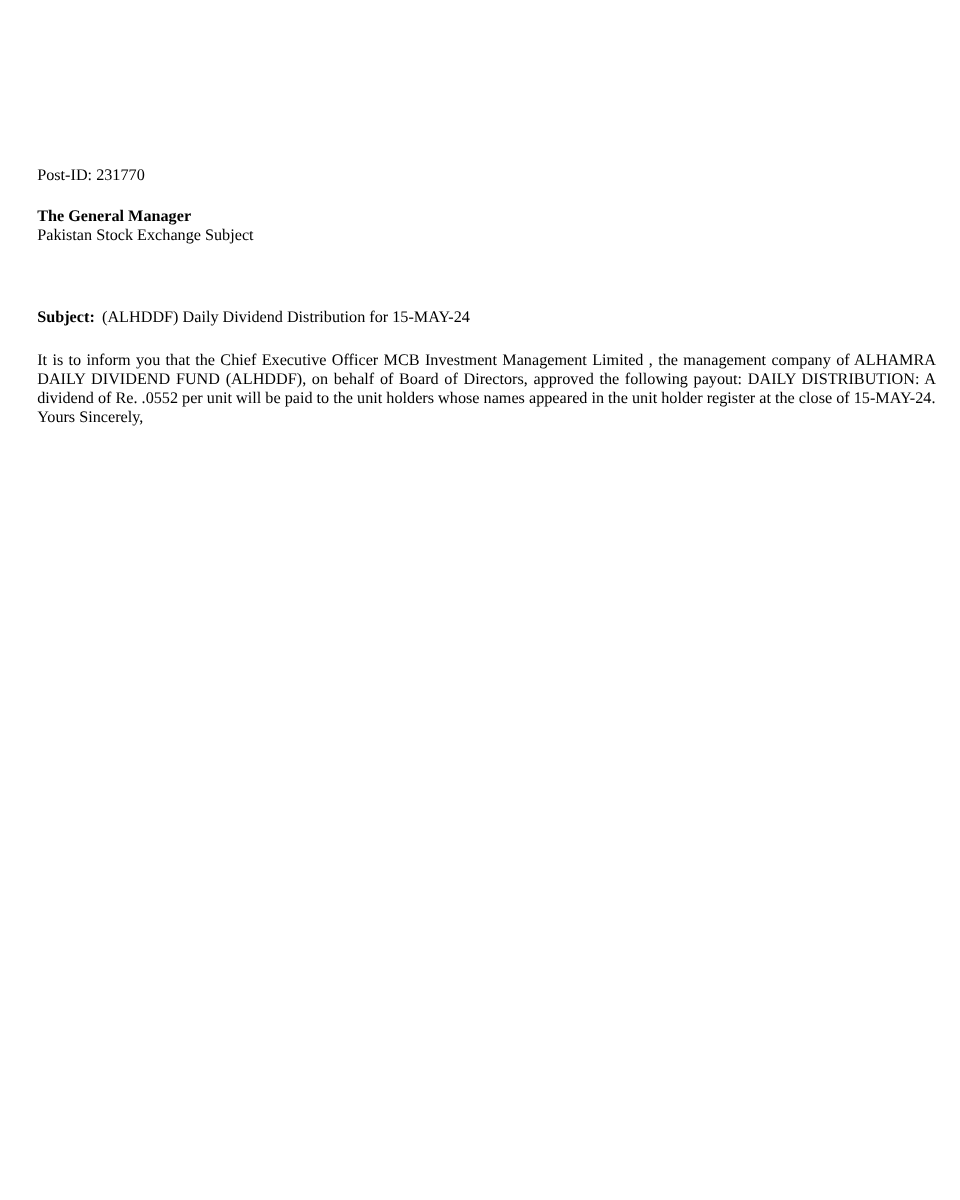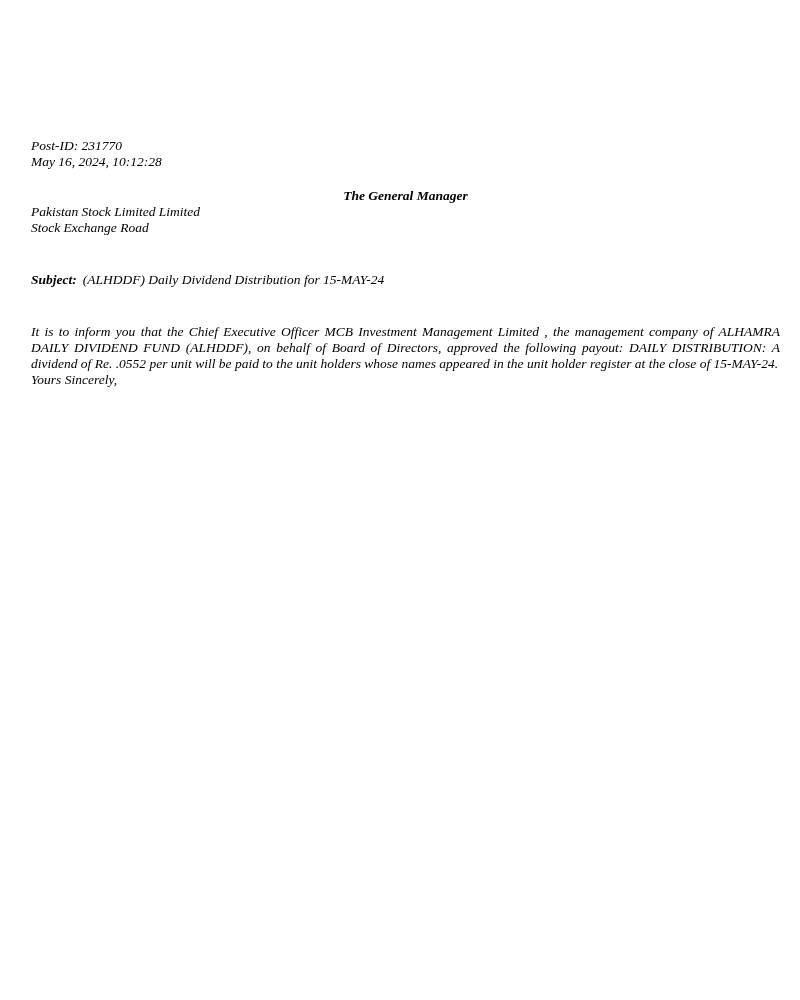--- a/index.html
+++ b/index.html
@@ -13,69 +13,65 @@
   .page {
     position: relative;
     width: 800px;
     height: 1000px;
     background: #ffffff;
     font-family: "Liberation Serif", "DejaVu Serif", serif;
     font-size: 13.5px;
     color: #000000;
     box-sizing: border-box;
     padding: 138px 20px 0 31px;
-    font-style: italic;
   }
   .line {
     line-height: 16px;
     white-space: pre;
   }
   .bold {
     font-weight: bold;
-    text-align: center;
   }
   .recipient-block {
     margin-top: 18px;
   }
   .subject-line {
-    margin-top: 36px;
+    margin-top: 52px;
     line-height: 16px;
   }
   .subject-label {
     font-weight: bold;
     padding-right: 6px;
   }
   .salutation {
     margin-top: 32px;
     line-height: 16px;
   }
   .body-paragraph {
-    margin-top: 36px;
+    margin-top: 20px;
     line-height: 16px;
     text-align: justify;
     width: 749px;
   }
   .closing {
     line-height: 16px;
   }
 </style>
 </head>
 <body>
 
 <div class="page">
 
   <div class="meta-block">
     <div class="line">Post-ID: 231770</div>
-    <div class="line">May 16, 2024, 10:12:28</div>
   </div>
 
   <div class="recipient-block">
     <div class="line bold">The General Manager</div>
-    <div class="line">Pakistan Stock Limited Limited</div>
-    <div class="line">Stock Exchange Road</div>
+    <div class="line">Pakistan Stock Exchange Subject</div>
   </div>
 
   <div class="subject-line">
     <span class="subject-label">Subject:</span><span>(ALHDDF) Daily Dividend Distribution for 15-MAY-24</span>
   </div>
 
 
   <div class="body-paragraph">It is to inform you that the Chief Executive Officer MCB Investment Management Limited , the management company of ALHAMRA DAILY DIVIDEND FUND (ALHDDF), on behalf of Board of Directors, approved the following payout: DAILY DISTRIBUTION: A dividend of Re. .0552 per unit will be paid to the unit holders whose names appeared in the unit holder register at the close of 15-MAY-24.</div>
 
   <div class="closing">Yours Sincerely,</div>

